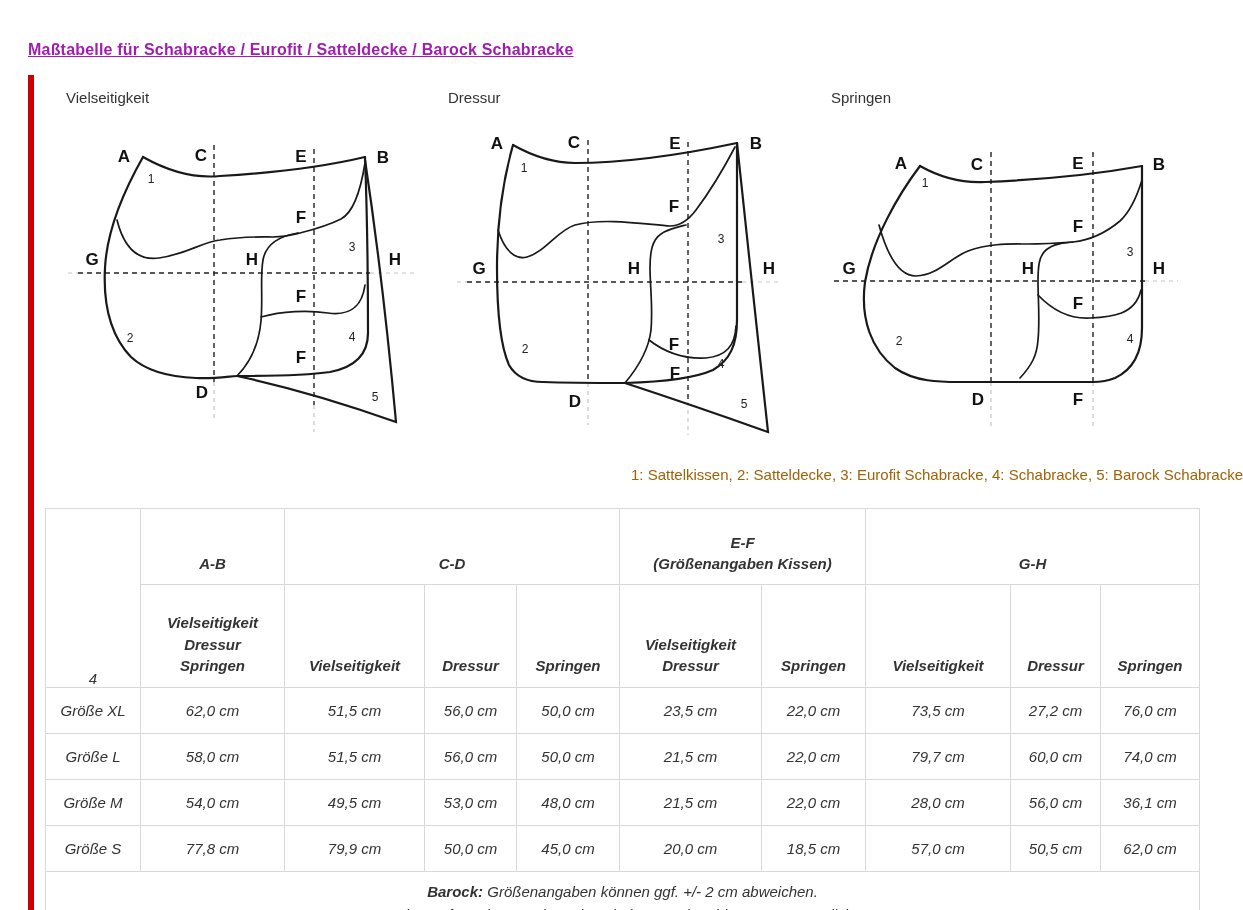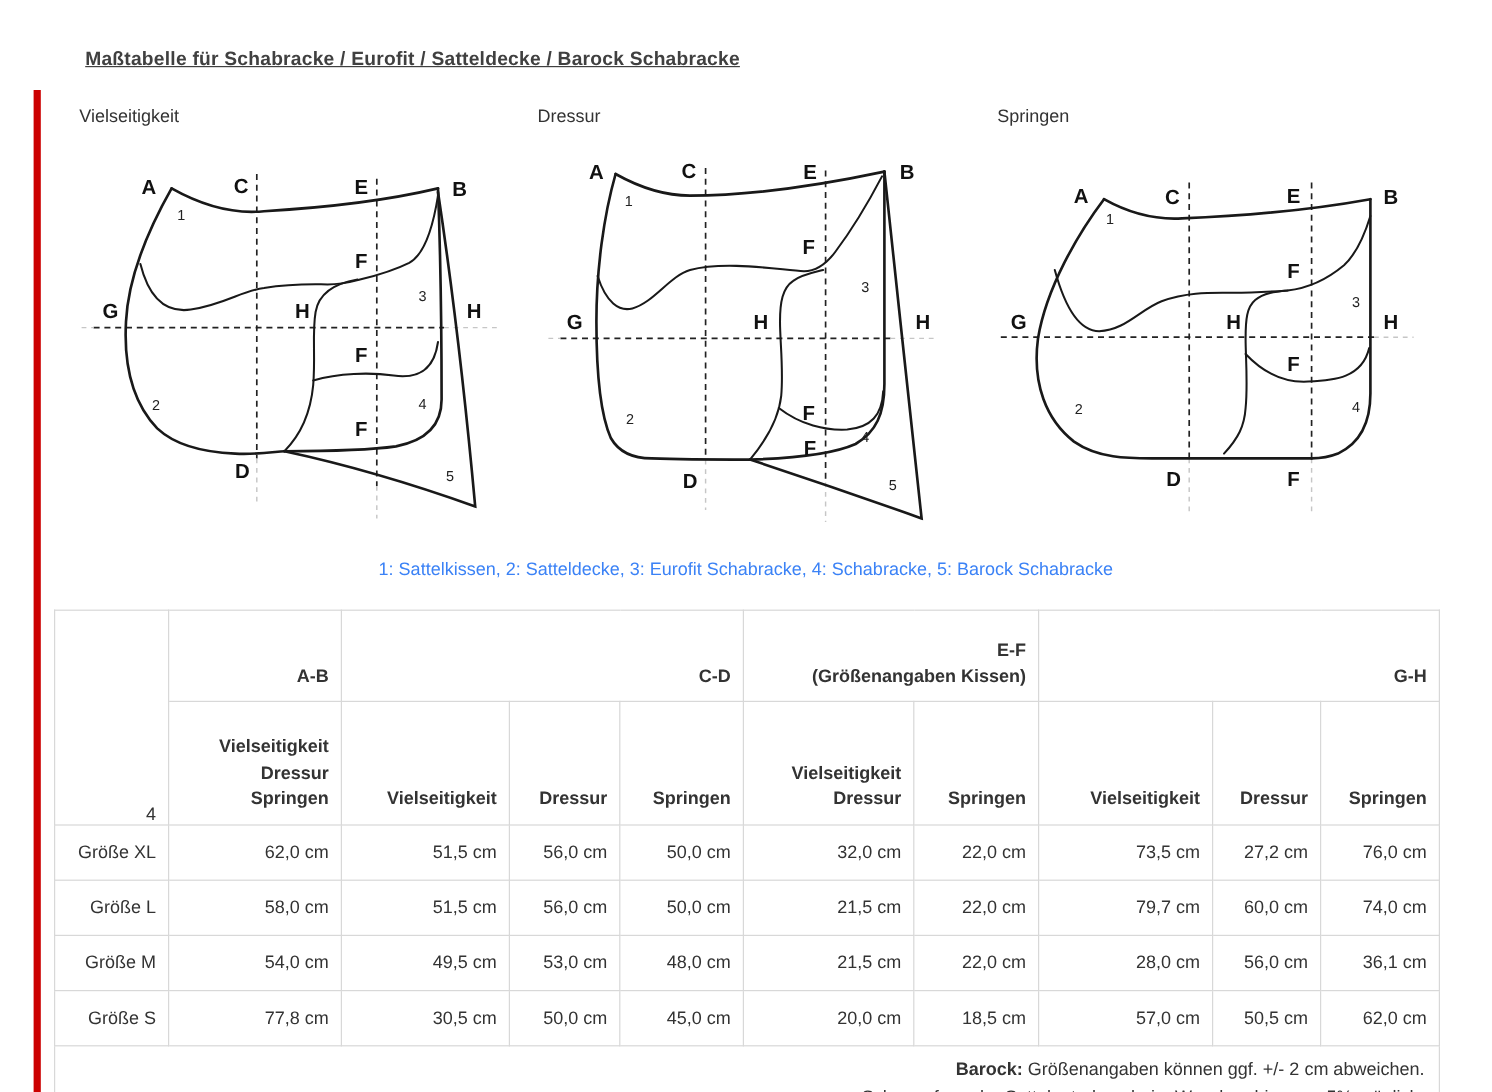--- a/index.html
+++ b/index.html
@@ -1,36 +1,36 @@
 <!DOCTYPE html>
 <html><head>
 <meta charset="utf-8">
 <style>
   html,body{margin:0;padding:0;background:#fff;}
   body{width:1243px;height:910px;overflow:hidden;position:relative;
        font-family:"Liberation Sans",sans-serif;color:#333;}
   .page-title{position:absolute;left:28px;top:30px;font-size:16px;font-weight:600;
-       color:#404040;text-decoration:underline;letter-spacing:.2px;margin-left:43px;}
+       color:#a21caf;text-decoration:underline;letter-spacing:.2px;}
   .red-bar{position:absolute;left:28px;top:75px;width:6px;height:835px;}
   .diagram-title{position:absolute;font-size:15px;color:#333;}
   .dsvg{position:absolute;width:400px;height:312px;}
   .outer{fill:none;stroke:#191919;stroke-width:2.2;stroke-linecap:round;}
   .inner{fill:none;stroke:#191919;stroke-width:1.7;stroke-linecap:round;}
   .dash{fill:none;stroke:#222;stroke-width:1.4;stroke-dasharray:5 4;}
   .dashlight{fill:none;stroke:#c6c6c6;stroke-width:1.2;stroke-dasharray:4 4;}
   text.letter{font-family:"Liberation Sans",sans-serif;font-weight:700;font-size:17px;
        fill:#111;text-anchor:middle;}
   text.num{font-family:"Liberation Sans",sans-serif;font-weight:400;font-size:12px;
        fill:#222;text-anchor:middle;}
-  .caption{position:absolute;left:0;top:466px;width:100%;text-align:center;
-       font-size:15px;color:#3b82f6;}
+  .caption{position:absolute;left:0;top:466px;width:100%;text-align:right;
+       font-size:15px;color:#a16207;}
   table.size{position:absolute;left:45px;top:508px;width:1154px;border-collapse:collapse;
        table-layout:fixed;font-size:15px;color:#333;}
-  table.size th,table.size td{border:1px solid #d8d8d8;text-align:right;font-weight:400;
-       padding:0 10px;overflow:hidden;}
+  table.size th,table.size td{border:1px solid #d8d8d8;text-align:center;font-weight:400;
+       padding:0 10px;overflow:hidden;font-style:italic;}
   tr.h1 th{height:66px;vertical-align:bottom;font-weight:700;padding-bottom:9px;line-height:1.45;}
   tr.h2 th{height:92px;vertical-align:bottom;font-weight:700;padding-bottom:10px;
        line-height:1.45;white-space:pre-line;}
   td.corner{vertical-align:bottom;padding-bottom:10px;}
   tr.data td{height:45px;vertical-align:middle;}
   tr.note td{vertical-align:top;padding:8px 12px;line-height:1.55;height:56px;}
   tr.note strong{font-weight:700;}
 </style>
 </head>
 <body>
@@ -185,21 +185,21 @@
     <th>Vielseitigkeit</th>
     <th>Dressur</th>
     <th>Springen</th>
   </tr>
   <tr class="data">
     <td>Größe XL</td>
     <td>62,0 cm</td>
     <td>51,5 cm</td>
     <td>56,0 cm</td>
     <td>50,0 cm</td>
-    <td>32,0 cm</td>
+    <td>23,5 cm</td>
     <td>22,0 cm</td>
     <td>73,5 cm</td>
     <td>27,2 cm</td>
     <td>76,0 cm</td>
   </tr>
   <tr class="data">
     <td>Größe L</td>
     <td>58,0 cm</td>
     <td>51,5 cm</td>
     <td>56,0 cm</td>
@@ -218,21 +218,21 @@
     <td>48,0 cm</td>
     <td>21,5 cm</td>
     <td>22,0 cm</td>
     <td>28,0 cm</td>
     <td>56,0 cm</td>
     <td>36,1 cm</td>
   </tr>
   <tr class="data">
     <td>Größe S</td>
     <td>77,8 cm</td>
-    <td>30,5 cm</td>
+    <td>79,9 cm</td>
     <td>50,0 cm</td>
     <td>45,0 cm</td>
     <td>20,0 cm</td>
     <td>18,5 cm</td>
     <td>57,0 cm</td>
     <td>50,5 cm</td>
     <td>62,0 cm</td>
   </tr>
   <tr class="note">
     <td colspan="10">

